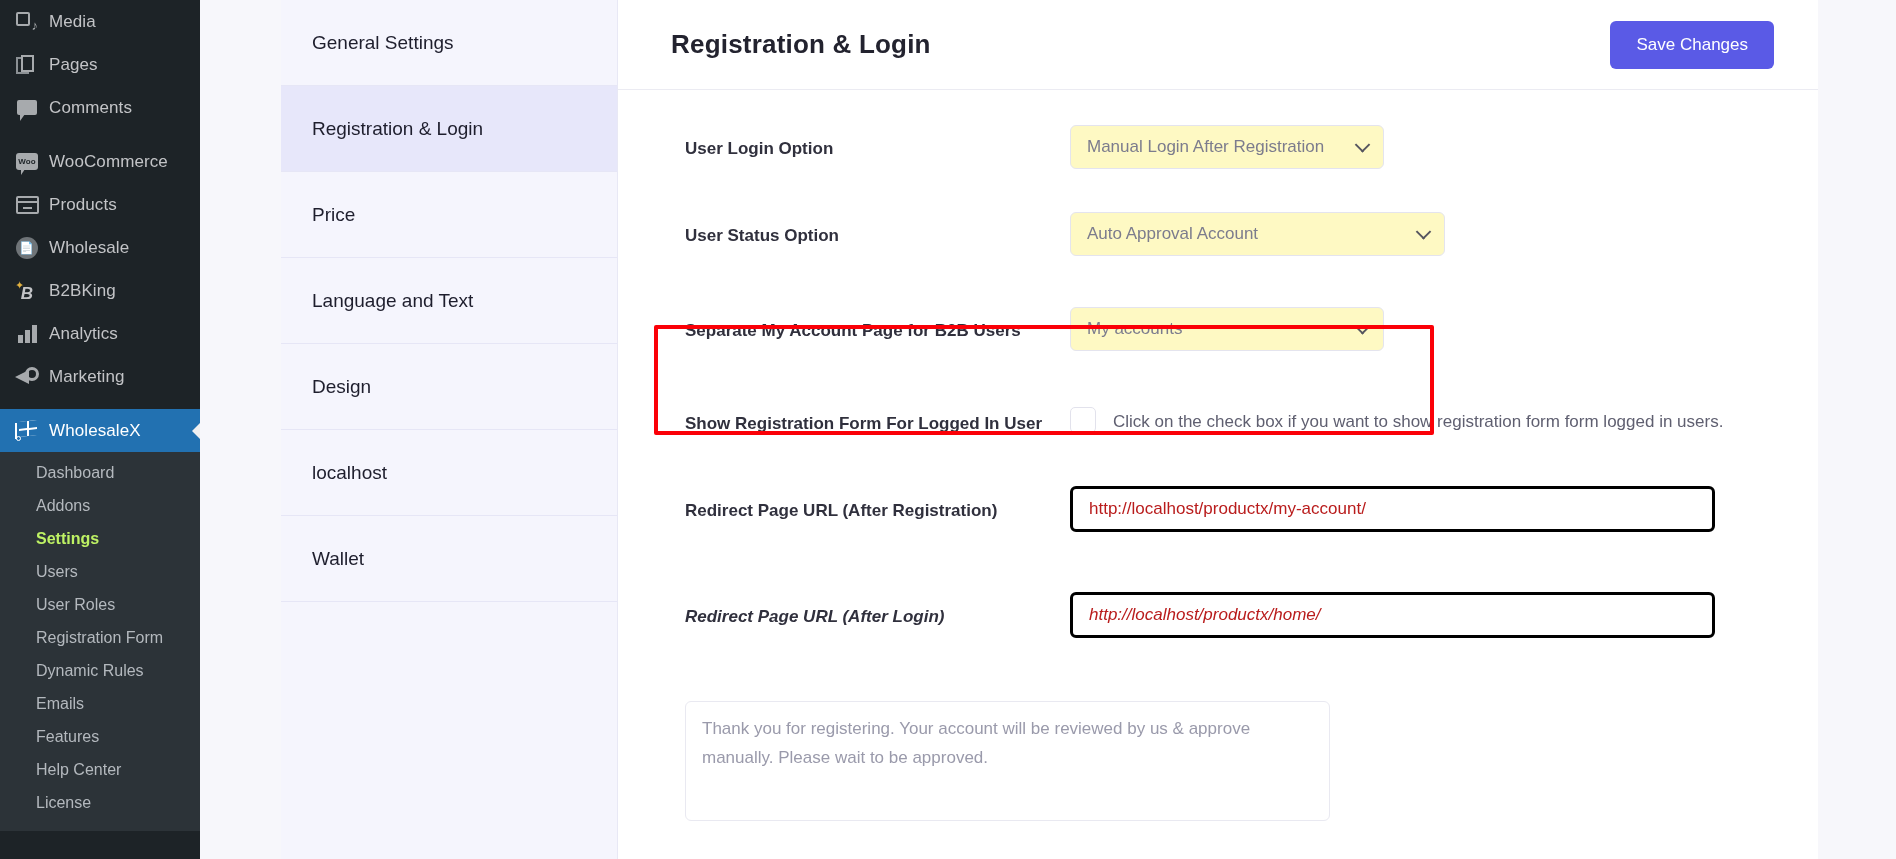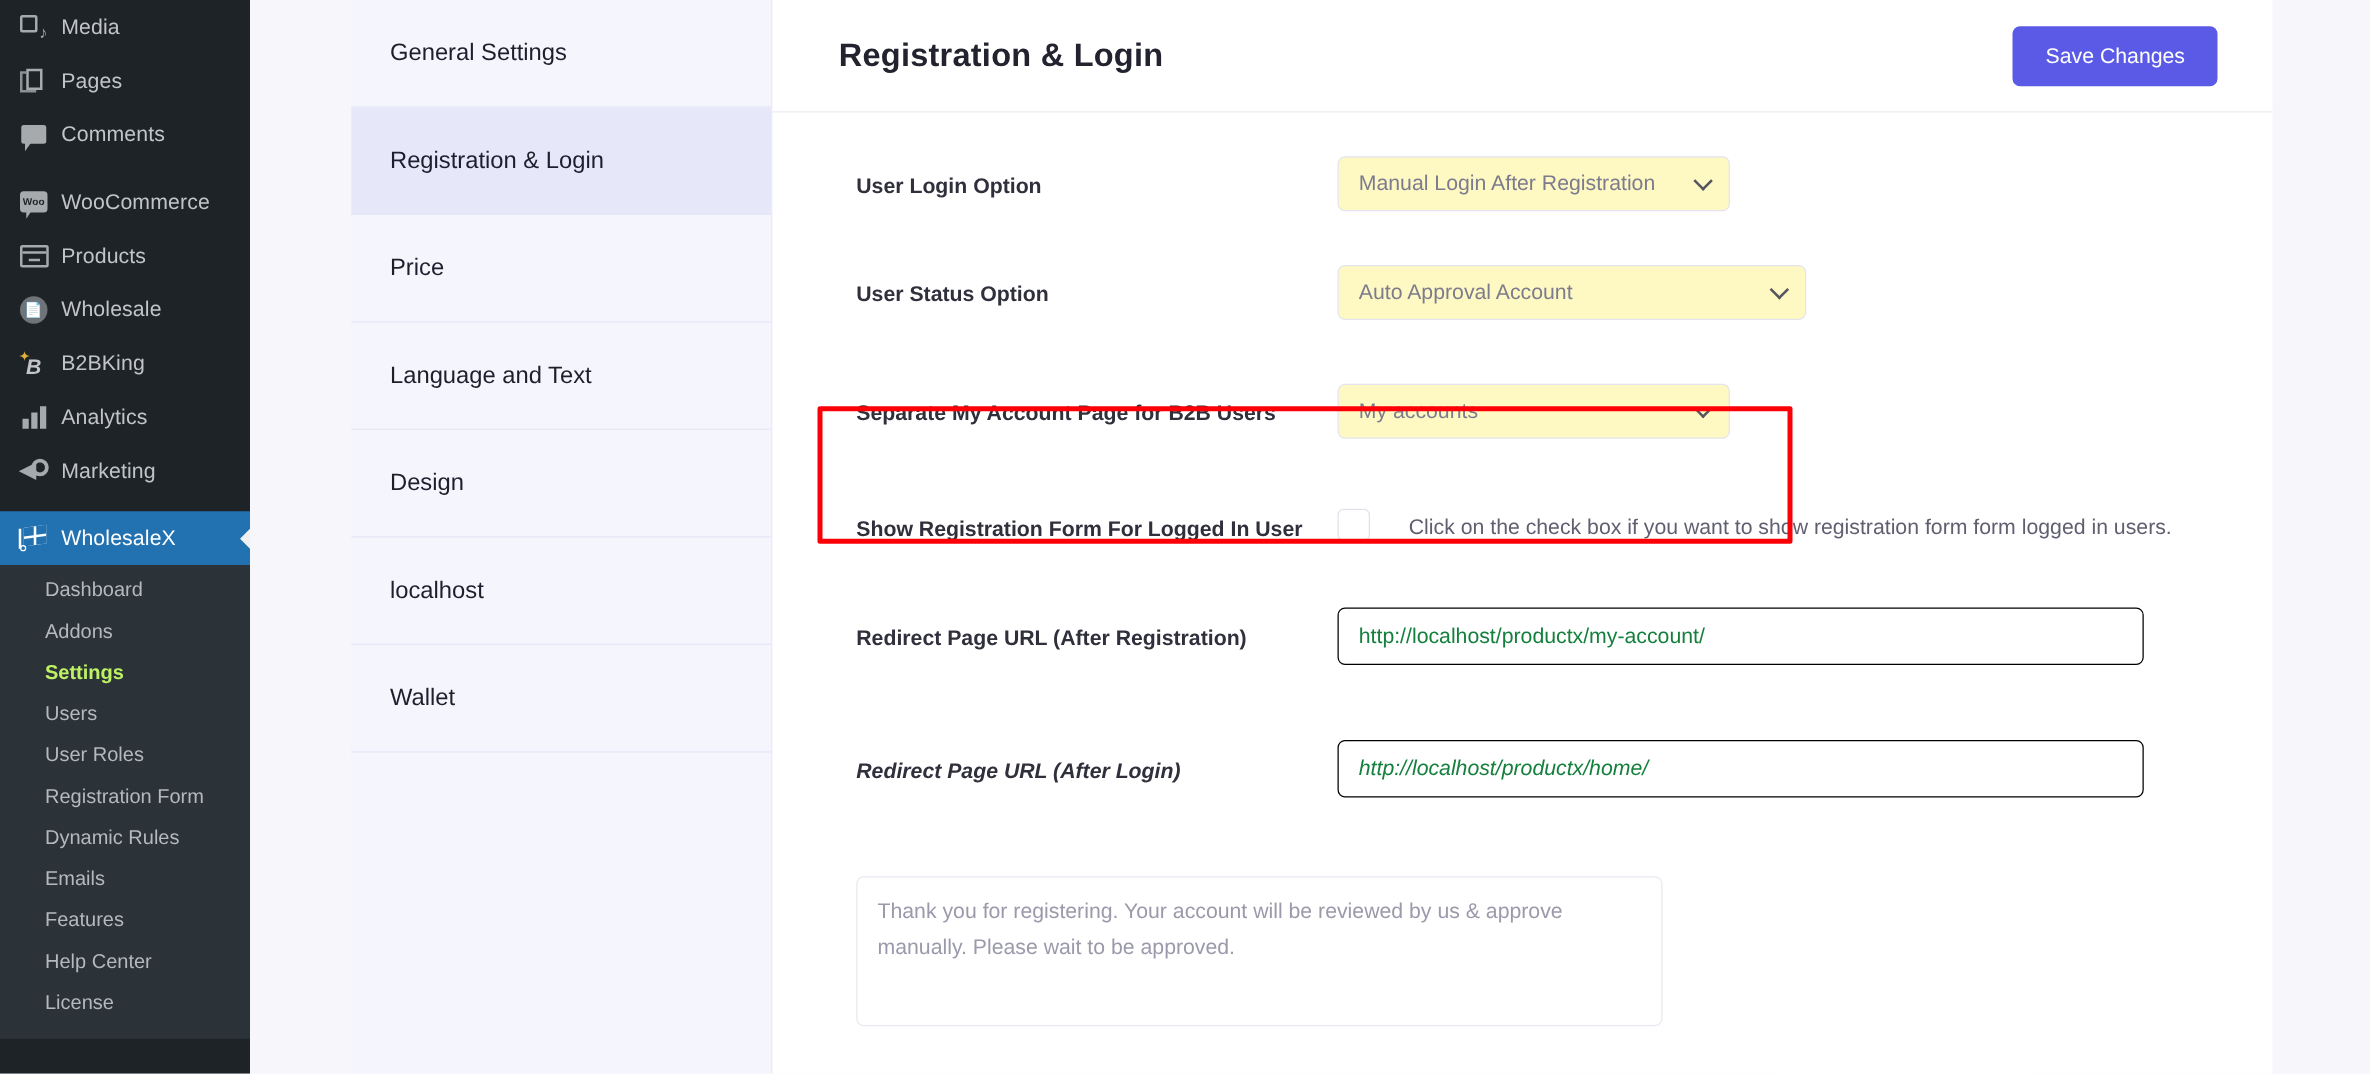--- a/index.html
+++ b/index.html
@@ -211,42 +211,42 @@
   }
   .sel .chev {
     position: absolute; right: 15px; top: 50%;
     width: 11px; height: 11px;
     border-right: 2.4px solid #55555f;
     border-bottom: 2.4px solid #55555f;
     transform: translateY(-70%) rotate(45deg);
   }
 
   .txt {
-    border: 1px solid #000000;
+    border: 3px solid #000000;
     border-radius: 6px;
     height: 46px;
     background: #fff;
     display: flex; align-items: center;
     padding: 0 16px;
     font-size: 17px;
-    color: #15803d;
+    color: #b91c1c;
     cursor: text;
   }
   .area {
     border: 1px solid #e9e9f1;
     border-radius: 6px;
     background: #fff;
     padding: 12px 16px;
     font-size: 17px;
     color: #9a9aab;
     line-height: 29px;
     cursor: text;
   }
 
-  .check-wrap { display: flex; align-items: flex-start; gap: 31px; }
+  .check-wrap { display: flex; align-items: flex-start; gap: 17px; }
   .checkbox {
     width: 26px; height: 26px; min-width: 26px;
     border: 1px solid #e2e2ec;
     border-radius: 5px;
     background: #fff;
     margin-top: 2px;
     cursor: pointer;
   }
   .check-text {
     font-size: 17px; color: #5f5f70; line-height: 34px;

